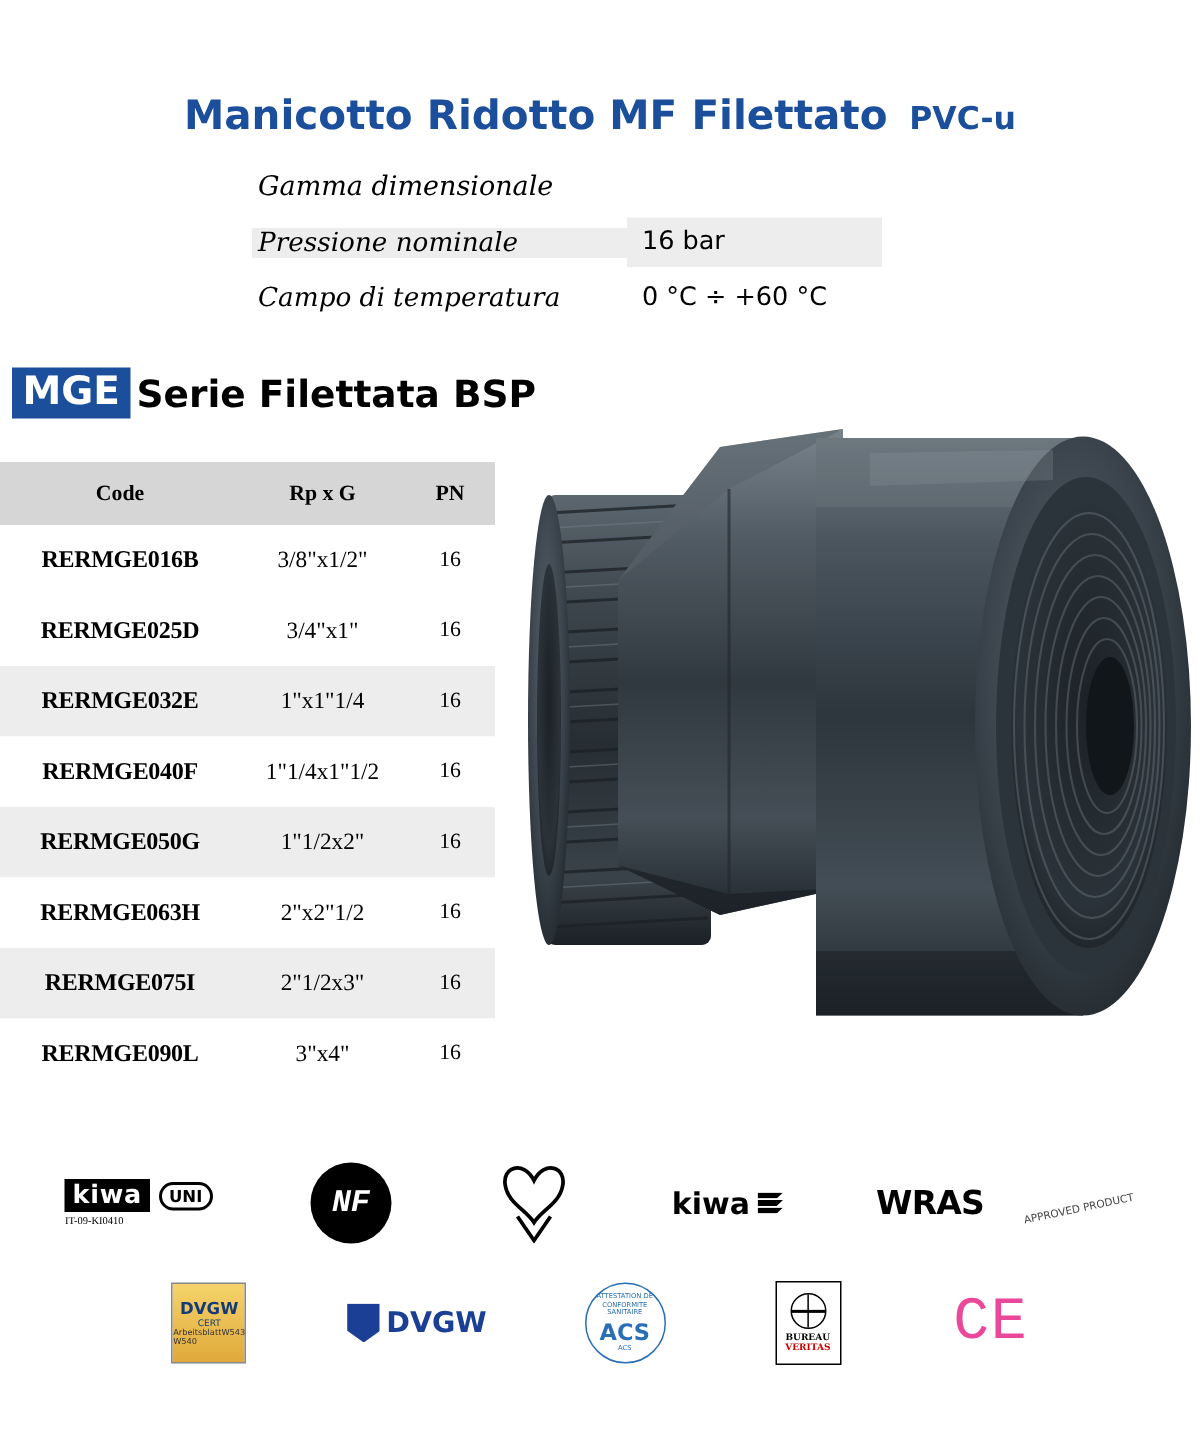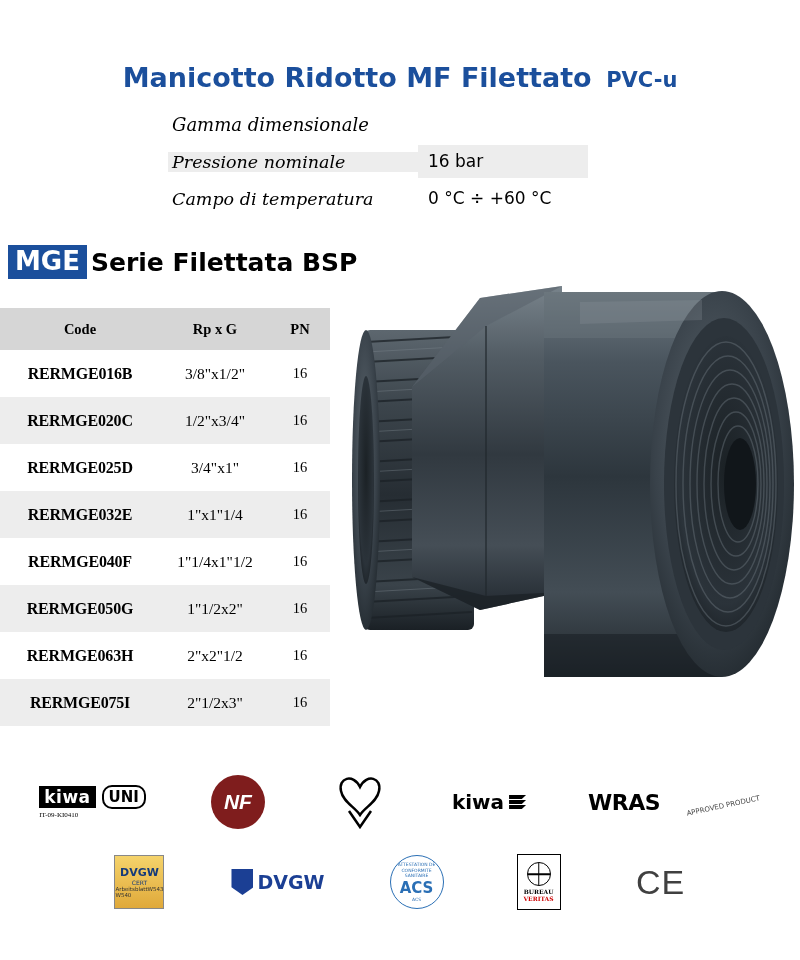--- a/index.html
+++ b/index.html
@@ -219,36 +219,36 @@
   .kiwa-word {
     background: #000000; color: #ffffff;
     font-family: "DejaVu Sans", sans-serif;
     font-weight: bold; font-size: 17px;
     padding: 1px 5px;
     letter-spacing: 0.5px;
   }
   .uni-badge {
     border: 2px solid #000; border-radius: 10px;
     font-family: "DejaVu Sans", sans-serif;
-    font-weight: bold; font-size: 15px;
+    font-weight: bold; font-size: 11px;
     padding: 1px 5px;
   }
   .kiwa-sub {
     font-family: Liberation Serif, serif;
     font-size: 7px; color: #000;
     margin-top: 2px;
   }
 
   .nf-circle {
     width: 54px; height: 54px;
     border-radius: 50%;
-    background: #7f1d1d;
+    background: #000000;
     color: #ffffff;
     display: flex; align-items: center; justify-content: center;
-    font-family: Liberation Sans, sans-serif;
+    font-family: Liberation Mono, monospace;
     font-weight: bold; font-style: italic;
     font-size: 21px;
   }
 
   .heart-mark {
     width: 46px; height: 54px;
     position: relative;
   }
   .heart-mark svg { display: block; }
 
@@ -332,24 +332,24 @@
     width: 1.5px; height: 100%; background: #000; transform: translateX(-50%);
   }
   .bv-globe:after {
     content: ""; position: absolute; top: 50%; left: 0;
     height: 1.5px; width: 100%; background: #000; transform: translateY(-50%);
   }
   .bv-t1 { font-size: 6px; font-weight: bold; }
   .bv-t2 { font-size: 6px; font-weight: bold; color: #c00; }
 
   .ce-mark {
-    font-family: Liberation Sans, sans-serif;
-    font-size: 34px;
+    font-family: Liberation Mono, monospace;
+    font-size: 40px;
     letter-spacing: 1px;
-    color: #404040;
+    color: #ec4899;
   }
 </style>
 </head>
 <body>
 
 <div class="page">
 
   <div class="logo-wrap">
     <div class="logo">
       <div class="logo-underline"></div>
@@ -387,25 +387,20 @@
         <th class="col-size">Rp x G</th>
         <th class="col-pn">PN</th>
       </tr>
     </thead>
     <tbody>
       <tr class="plain">
         <td class="code">RERMGE016B</td>
         <td class="size">3/8"x1/2"</td>
         <td class="pn">16</td>
       </tr>
-      <tr class="alt">
-        <td class="code">RERMGE020C</td>
-        <td class="size">1/2"x3/4"</td>
-        <td class="pn">16</td>
-      </tr>
       <tr class="plain">
         <td class="code">RERMGE025D</td>
         <td class="size">3/4"x1"</td>
         <td class="pn">16</td>
       </tr>
       <tr class="alt">
         <td class="code">RERMGE032E</td>
         <td class="size">1"x1"1/4</td>
         <td class="pn">16</td>
       </tr>
@@ -420,20 +415,25 @@
         <td class="pn">16</td>
       </tr>
       <tr class="plain">
         <td class="code">RERMGE063H</td>
         <td class="size">2"x2"1/2</td>
         <td class="pn">16</td>
       </tr>
       <tr class="alt">
         <td class="code">RERMGE075I</td>
         <td class="size">2"1/2x3"</td>
+        <td class="pn">16</td>
+      </tr>
+      <tr class="plain">
+        <td class="code">RERMGE090L</td>
+        <td class="size">3"x4"</td>
         <td class="pn">16</td>
       </tr>
     </tbody>
   </table>
 
   <div class="product">
     <svg width="470" height="490" viewBox="0 0 470 490">
       <defs>
         <linearGradient id="bodyG" x1="0" y1="0" x2="0" y2="1">
           <stop offset="0%" stop-color="#6d7880"></stop>

